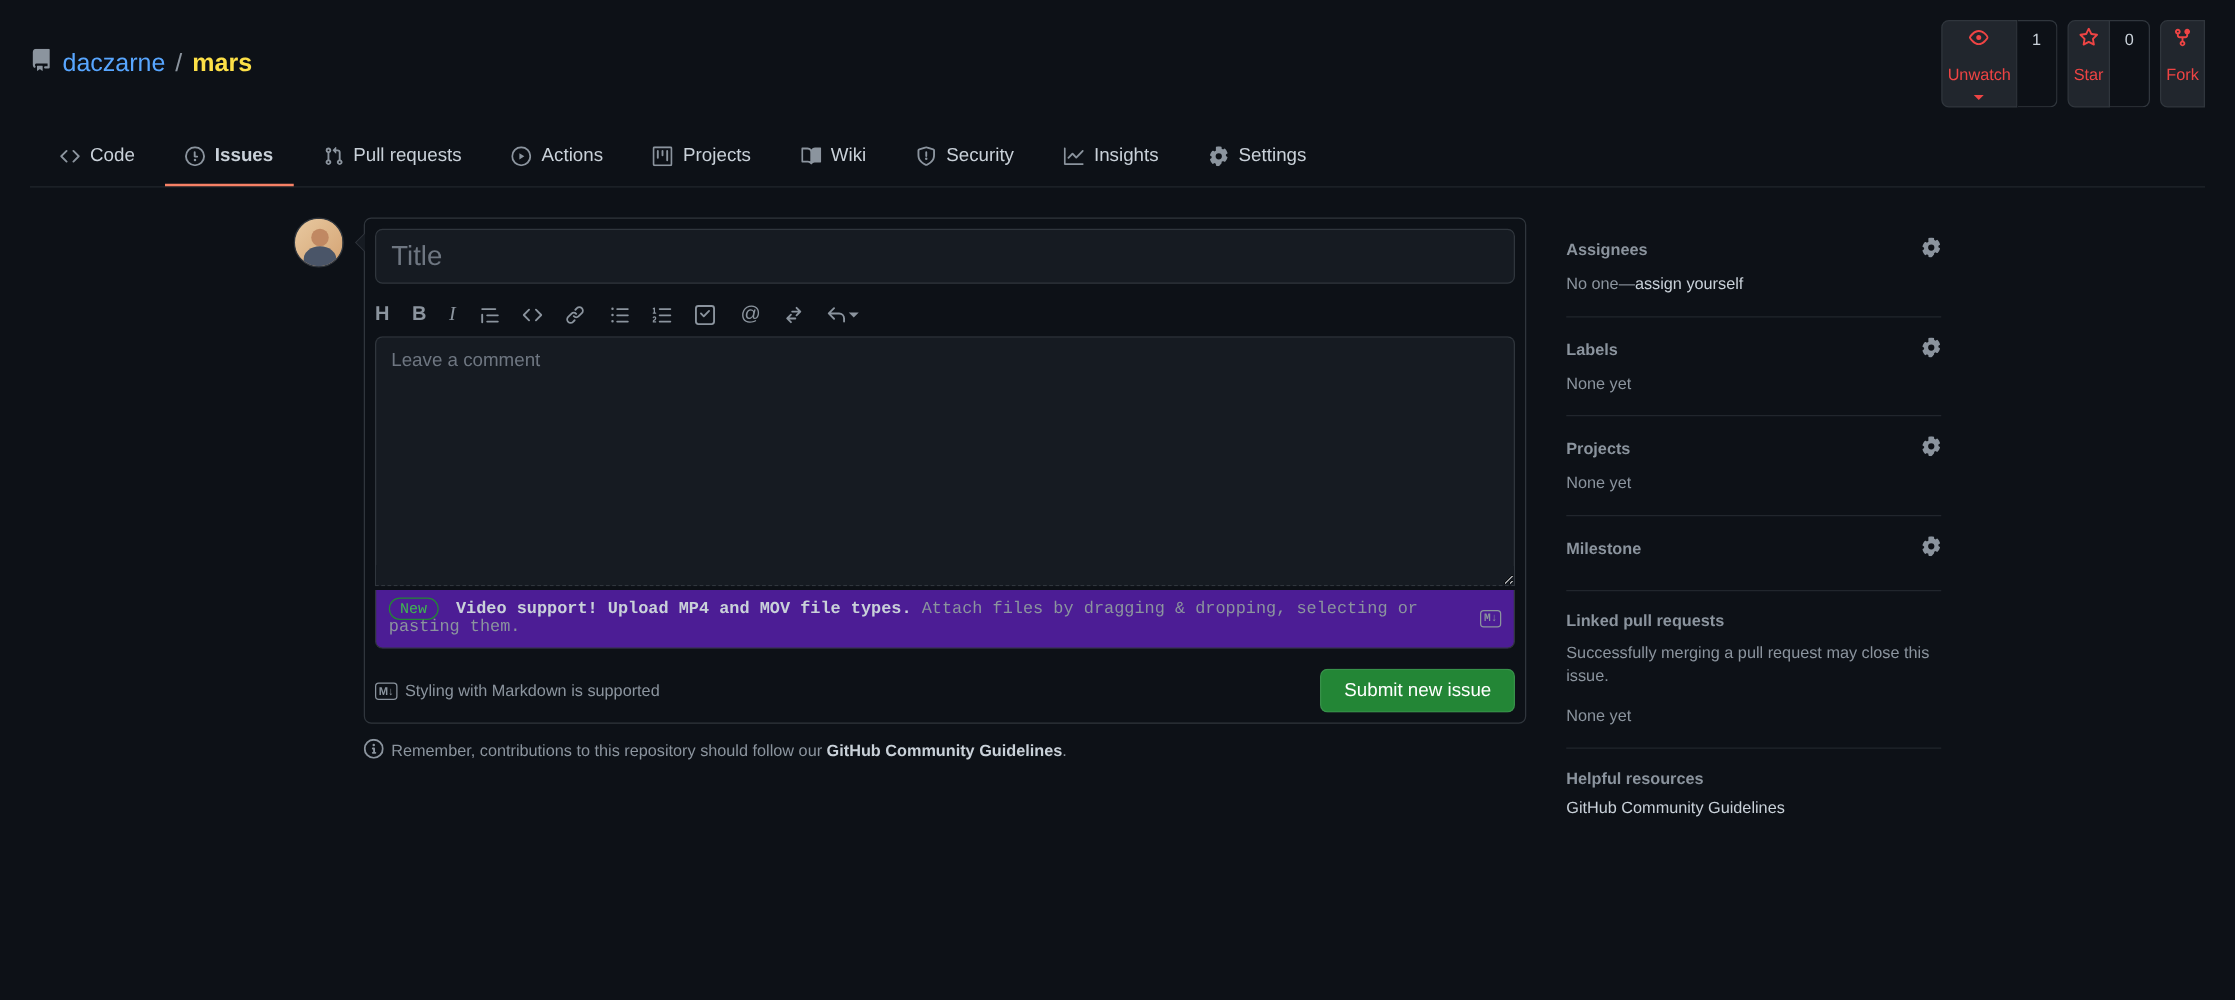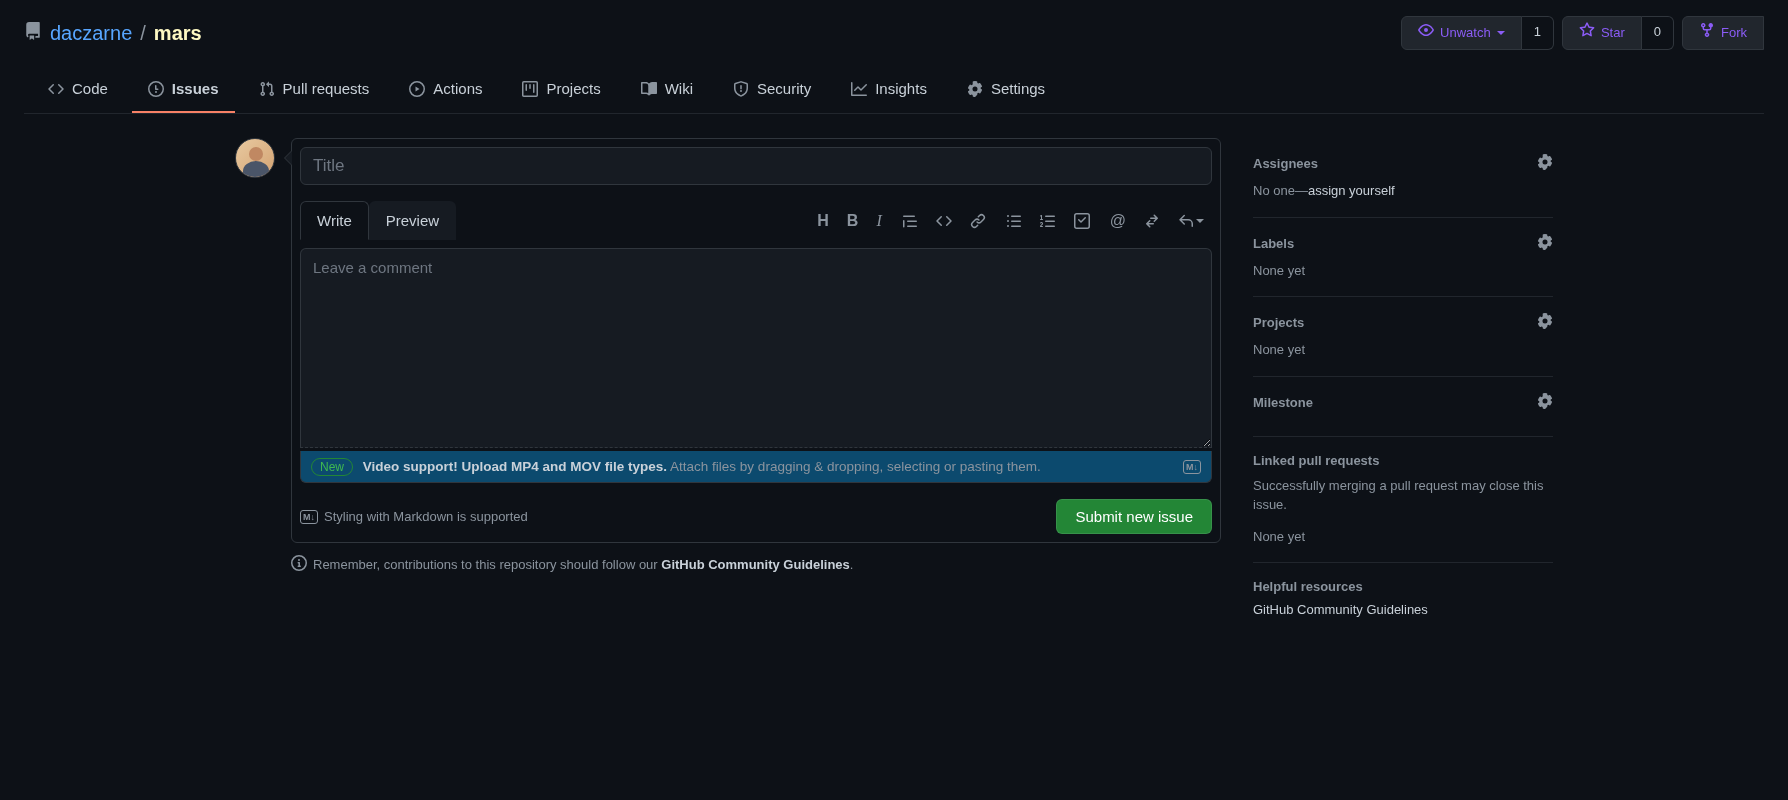--- a/index.html
+++ b/index.html
@@ -21,36 +21,37 @@
     justify-content: space-between;
   }
   .repo-title {
     display: flex;
     align-items: center;
     gap: 8px;
     font-size: 20px;
   }
   .repo-title .owner { color: #58a6ff; font-weight: 400; }
   .repo-title .slash { color: #8b949e; }
-  .repo-title .name { color: #fef9c3; font-weight: 600; text-align: right; }
+  .repo-title .name { color: #fde047; font-weight: 600; text-align: right; }
   .repo-icon { color: #8b949e; }
   .header-actions { display: flex; gap: 8px; }
   .btn-group { display: flex; }
   .btn {
     background: #21262d;
     border: 1px solid #30363d;
-    color: #8b5cf6;
-    padding: 5px 16px;
+    color: #ef4444;
+    padding: 5px 4px;
     font-size: 13px;
     border-radius: 6px;
     display: flex;
     align-items: center;
     gap: 6px;
     cursor: pointer;
     line-height: 20px;
+    flex-direction: column;
   }
   .btn-group .btn:first-child { border-top-right-radius: 0; border-bottom-right-radius: 0; }
   .btn-group .count {
     background: #0d1117;
     border: 1px solid #30363d;
     border-left: none;
     padding: 5px 12px;
     font-size: 13px;
     border-top-right-radius: 6px;
     border-bottom-right-radius: 6px;
@@ -143,21 +144,21 @@
     border-right: 7px solid #161b22;
   }
   .title-input {
     width: calc(100% - 16px);
     margin: 8px;
     background: #161b22;
     border: 1px solid #30363d;
     border-radius: 6px;
     padding: 8px 12px;
     color: #c9d1d9;
-    font-size: 17px;
+    font-size: 22px;
   }
   .title-input::placeholder { color: #6e7681; }
   .tab-bar {
     display: flex;
     align-items: center;
     justify-content: space-between;
     padding: 0 8px;
     margin-top: 8px;
   }
   .tabs { display: flex; }
@@ -189,30 +190,31 @@
     border-bottom: 1px dashed #30363d;
     border-radius: 6px 6px 0 0;
     padding: 10px 12px;
     color: #c9d1d9;
     font-size: 15px;
     resize: vertical;
     font-family: inherit;
   }
   .comment-box::placeholder { color: #6e7681; }
   .attach-bar {
-    background: #0c4a6e;
+    background: #4c1d95;
     border: 1px solid #30363d;
     border-top: none;
     border-radius: 0 0 6px 6px;
     padding: 8px 10px;
     font-size: 13.5px;
     color: #8b949e;
     display: flex;
     justify-content: space-between;
-    align-items: flex-end;
+    align-items: center;
+    font-family: Liberation Mono, monospace;
   }
   .attach-bar .new-badge {
     border: 1px solid #238636;
     color: #3fb950;
     border-radius: 2em;
     padding: 1px 8px;
     font-size: 12px;
     margin-right: 6px;
     font-weight: 500;
   }
@@ -375,24 +377,20 @@
   </nav>
 </div>
 
 <div class="main-container">
   <div style="flex:1;">
     <div class="main-left">
       <div class="avatar"></div>
       <div class="form-box">
         <input class="title-input" placeholder="Title" style="">
         <div class="tab-bar">
-          <div class="tabs">
-            <div class="tab active">Write</div>
-            <div class="tab">Preview</div>
-          </div>
           <div class="toolbar">
             <div class="tool-group">
               <span class="tool" style="font-weight:600;font-size:16px;">H</span>
               <span class="tool" style="font-weight:700;font-size:16px;">B</span>
               <span class="tool" style="font-style:italic;font-size:16px;font-family:serif;">I</span>
             </div>
             <div class="tool-group">
               <span class="tool">
                   <svg width="16" height="16" viewBox="0 0 16 16">
                     <path d="M1.75 2.5a.75.75 0 000 1.5h10.5a.75.75 0 000-1.5H1.75zm4 5a.75.75 0 000 1.5h8.5a.75.75 0 000-1.5h-8.5zm0 5a.75.75 0 000 1.5h8.5a.75.75 0 000-1.5h-8.5zM2.5 7.75a.75.75 0 00-1.5 0v6a.75.75 0 001.5 0v-6z"></path>

